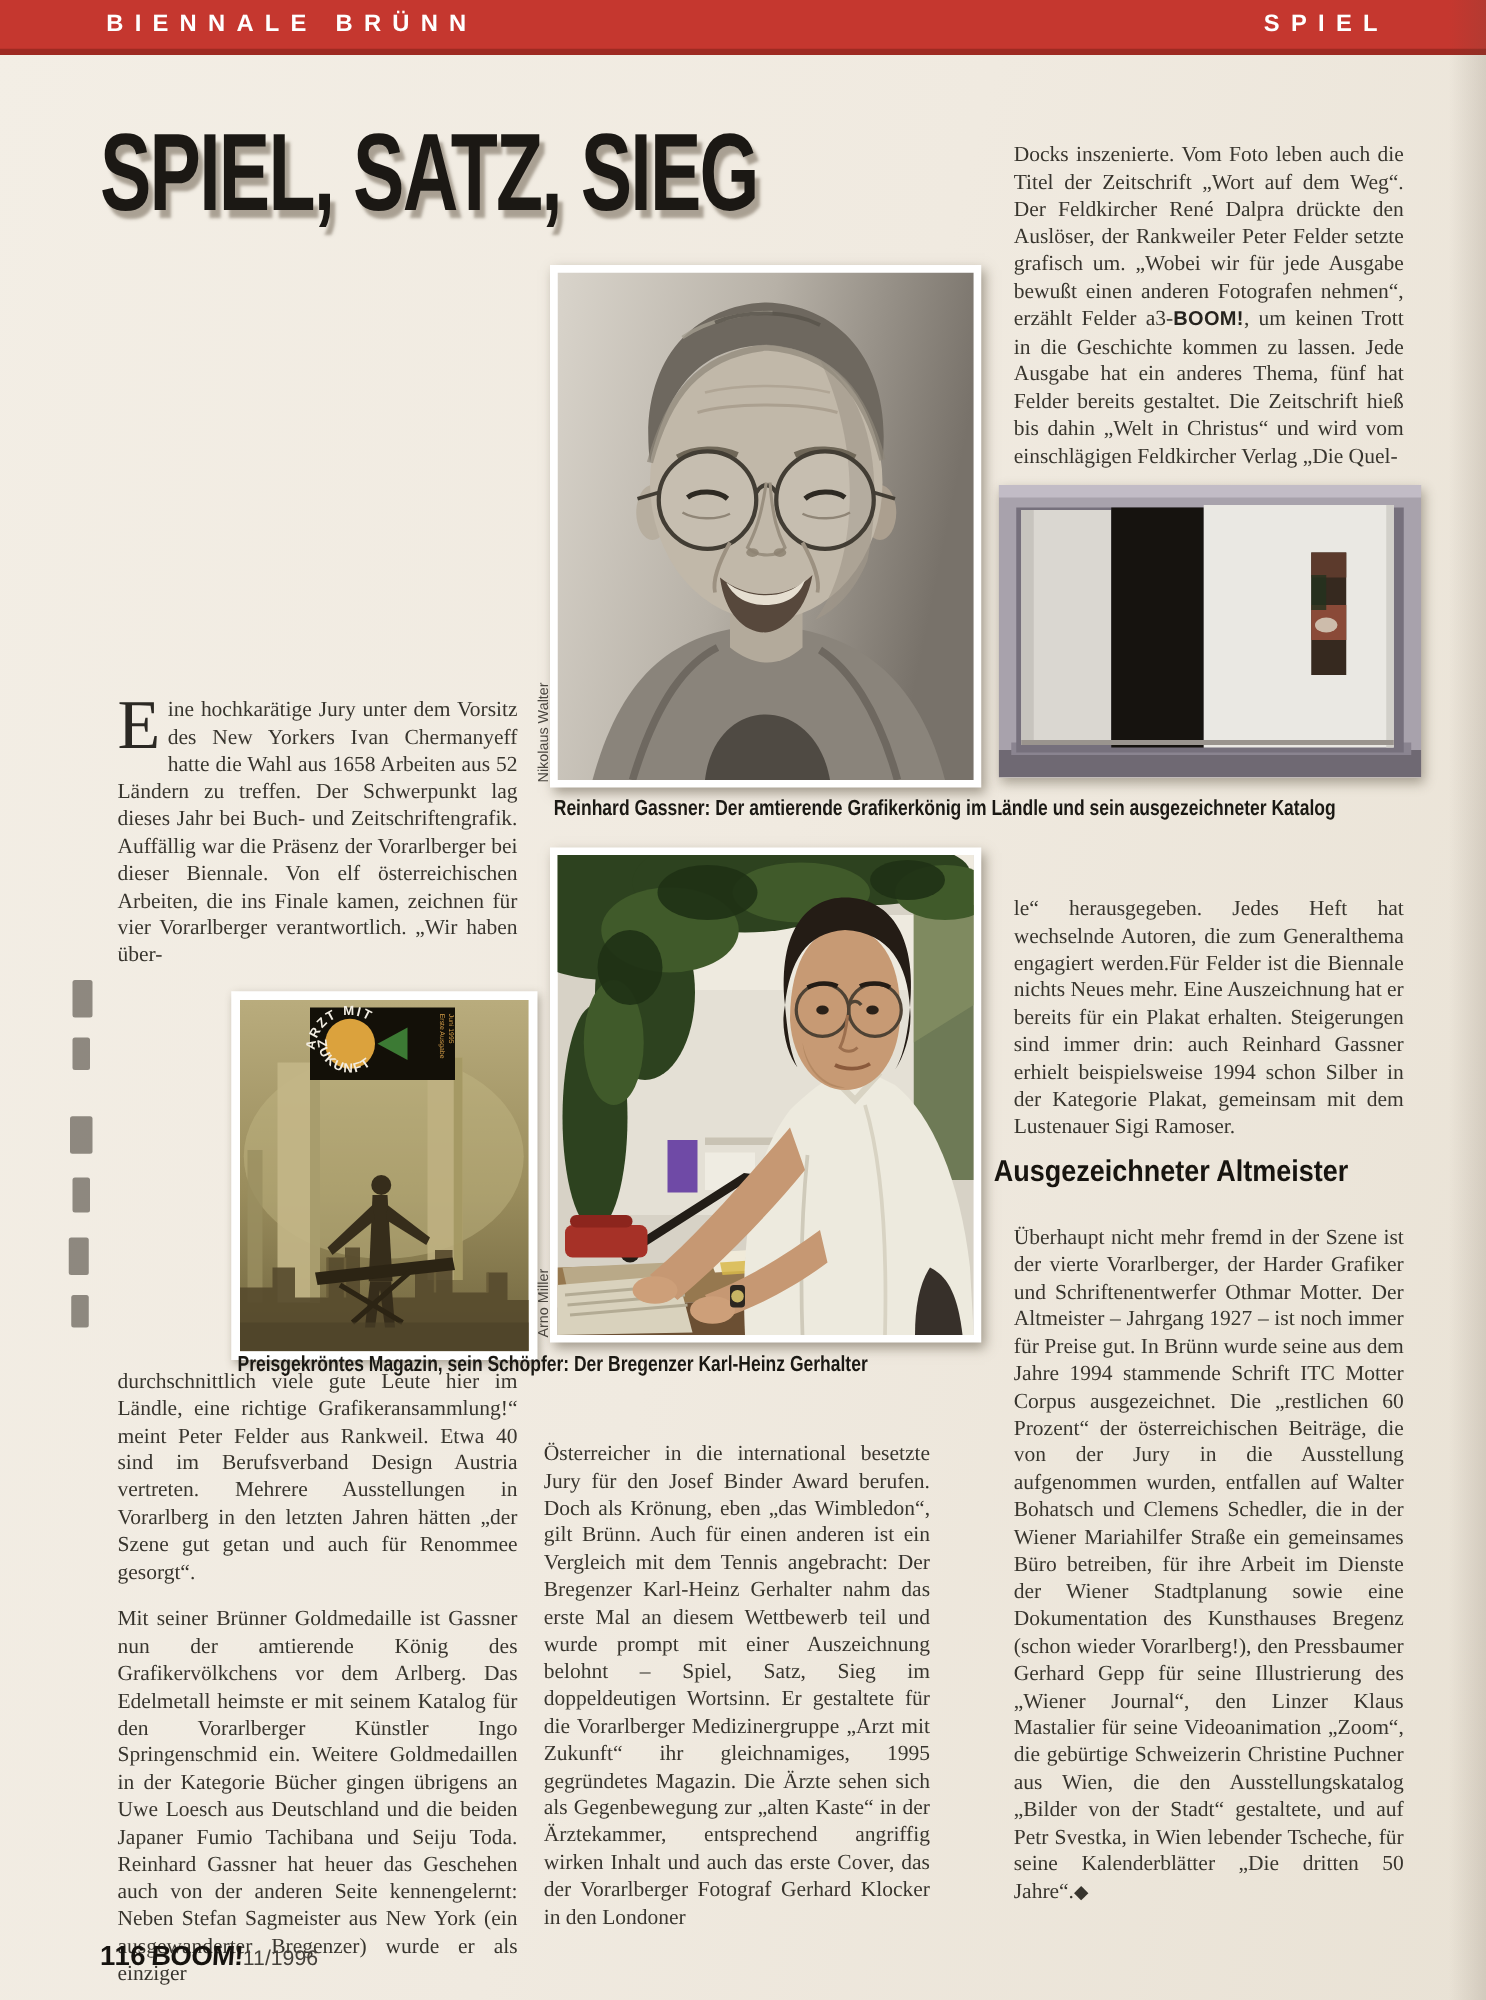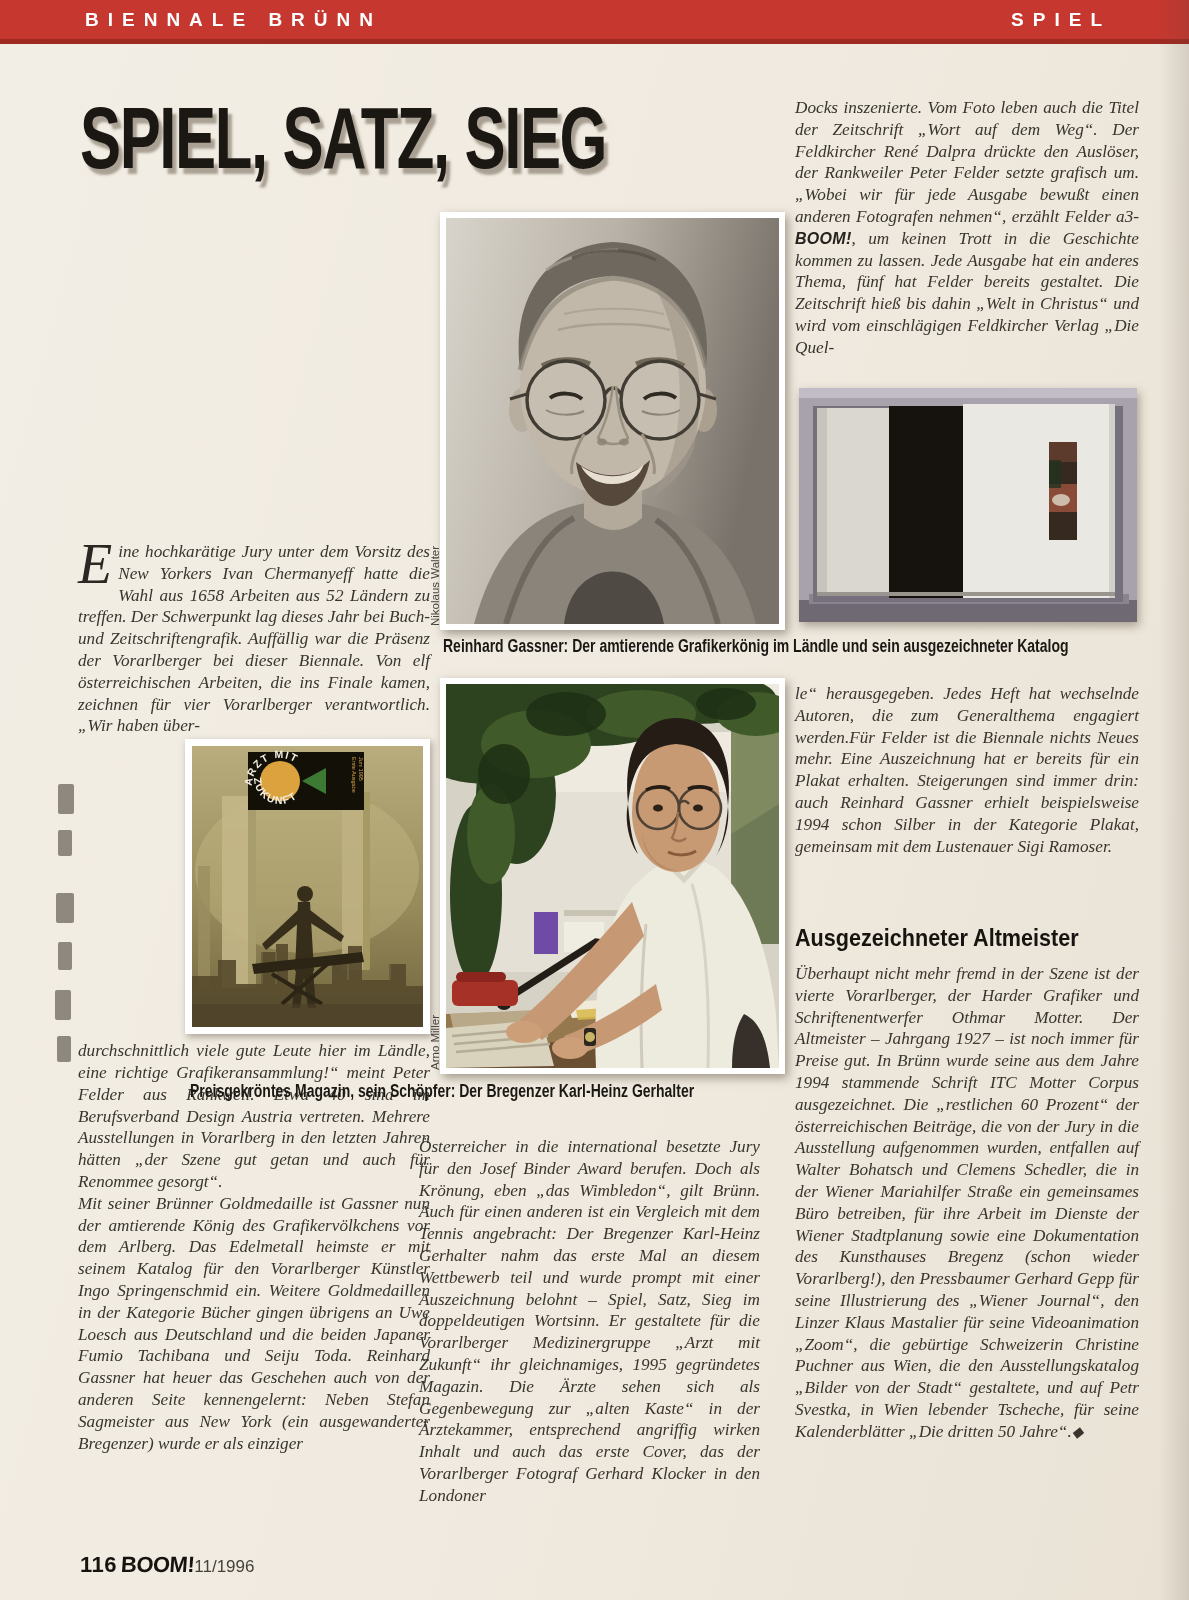--- a/index.html
+++ b/index.html
@@ -30,25 +30,25 @@
   
   .lead-block { position:absolute; left:78px; top:218px; width:352px; }
   .lead { font-size:25.5px; line-height:33px; font-weight:bold; color:#24221e;
     text-align:justify; }
   .byline { font-size:25.5px; line-height:33px; font-weight:bold; font-style:italic;
     color:#24221e; margin-top:0; }
 
   
   .col { position:absolute; text-align:justify; font-size:17.2px;
     line-height:21.8px; color:#38352e; }
-  .col p { margin:0;font-style:italic; }
+  .col p { margin:16px; }
   .col1 { left:78px; top:541px; width:352px; }
   .col2 { left:419px; top:1136px; width:341px; }
   .col3a { left:795px; top:97px; width:344px; }
-  .col3b { left:795px; top:683px; width:344px; }
+  .col3b { left:795px; top:700px; width:344px; }
   .col3c { left:795px; top:963px; width:344px; }
   .dropcap { float:left; font-size:56px; line-height:42px; padding:2px 6px 0 0;
     color:#2b2823; }
   .boom-inline { font-family:"Liberation Sans", sans-serif; font-weight:bold;
     font-size:16px; letter-spacing:0.3px; color:#26231e; }
   .subhead { position:absolute; left:795px; top:924px;
     font-family:"Liberation Sans", sans-serif; font-weight:bold; font-size:24px;
     color:#17140f; white-space:nowrap; transform:scaleX(0.9); transform-origin:left top; }
   .endmark { font-size:15px; }
 

